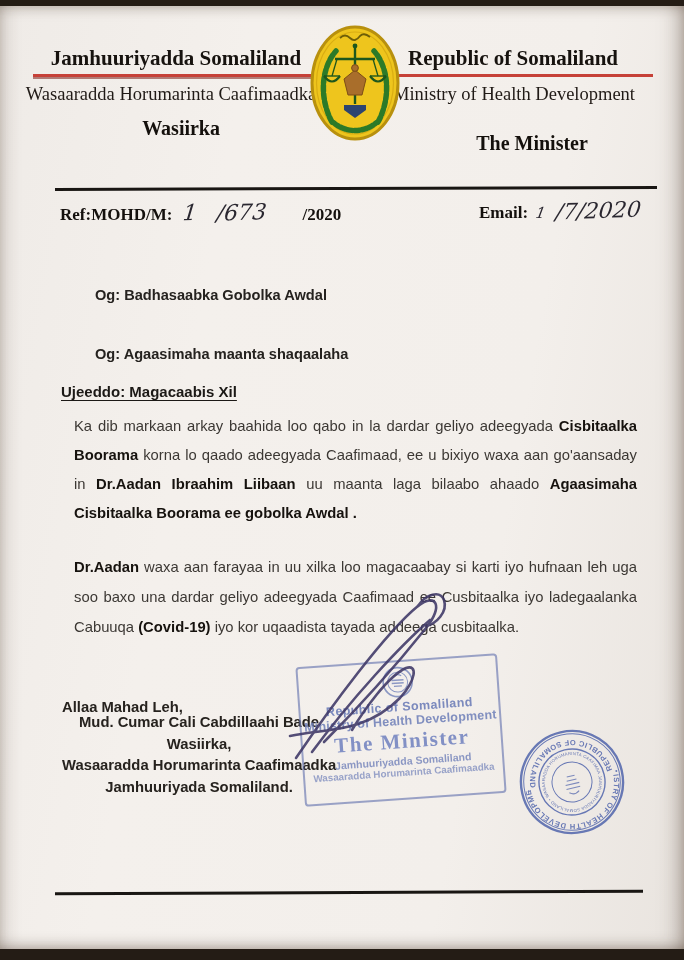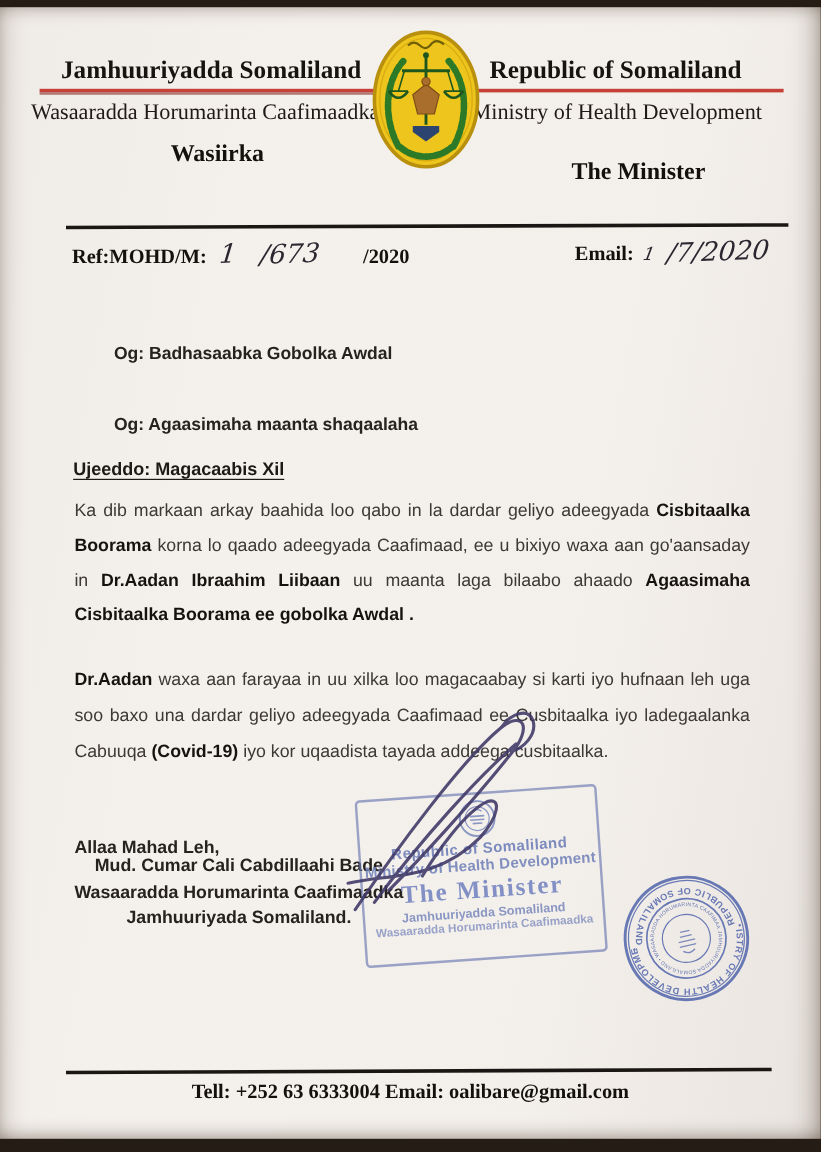--- a/index.html
+++ b/index.html
@@ -30,21 +30,21 @@
   .hand { font-family:"DejaVu Serif", serif; font-style:italic; color:#2a2730; font-weight:normal; }
   .hand-big { font-size:22px; transform:skewX(-8deg) rotate(-2deg); display:inline-block; }
   .hand-sm  { font-size:15px; transform:skewX(-10deg); display:inline-block; }
 
   
   .recips { font-size:14.6px; font-weight:bold; color:#25221f; line-height:19.8px; white-space:pre-wrap; }
 
   .subject { font-size:15px; font-weight:bold; color:#1c1916; text-decoration:underline; text-underline-offset:3px; }
 
   
-  .para { width:563px; font-size:14.8px; color:#3c3834; text-align:justify; }
+  .para { width:563px; font-size:14.8px; color:#3c3834; text-align:justify;margin-left:12px; }
   .para .b { font-weight:bold; color:#16120e; }
   .lh29 { line-height:29px; } .lh30 { line-height:30px; }
 
   .closing, .sigblock { font-size:14.8px; font-weight:bold; color:#26221e; }
   .sigblock div { line-height:21.5px;text-align:center; }
 
   
   .stamp-box {
     width:202px; height:140px; border:2.2px solid rgba(104,119,176,.65); border-radius:4px;
     transform:rotate(-4deg); text-align:center; color:#7282ba;
@@ -126,20 +126,21 @@
     </div>
 
     <div class="abs subject" style="top:361px; left:61px;margin-top:16px;">Ujeeddo: Magacaabis Xil</div>
 
     <div class="abs para lh29" style="top:406px; left:62px;"><span>Ka dib markaan arkay baahida loo qabo in la dardar geliyo adeegyada </span><span class="b">Cisbitaalka Boorama</span><span> korna lo qaado adeegyada Caafimaad, ee u bixiyo waxa aan go'aansaday in </span><span class="b">Dr.Aadan Ibraahim Liibaan</span><span> uu maanta laga bilaabo ahaado </span><span class="b">Agaasimaha Cisbitaalka Boorama ee gobolka Awdal .</span></div>
     <div class="abs para lh30" style="top:546px; left:62px;"><span class="b">Dr.Aadan</span><span> waxa aan farayaa in uu xilka loo magacaabay si karti iyo hufnaan leh uga soo baxo una dardar geliyo adeegyada Caafimaad ee Cusbitaalka iyo ladegaalanka Cabuuqa </span><span class="b">(Covid-19)</span><span> iyo kor uqaadista tayada addeega cusbitaalka.</span></div>
 
     <div class="abs closing" style="top:677px; left:62px;margin-top:16px;">Allaa Mahad Leh,</div>
     <div class="abs sigblock" style="top:706px; left:62px;">
       <div>Mud. Cumar Cali Cabdillaahi Bade</div>
+      <div>Wasiirka,</div>
       <div>Wasaaradda Horumarinta Caafimaadka</div>
       <div>Jamhuuriyada Somaliland.</div>
     </div>
 
     <div class="abs stamp-box" style="top:654px; left:300px;">
       <div style="height:36px; display:flex; justify-content:center; padding-top:3px;">
         <svg width="34" height="34" viewBox="0 0 34 34" style="opacity:.8;">
           <circle cx="17" cy="17" r="14.5" fill="none" stroke="#7282ba" stroke-width="1.6"></circle>
           <circle cx="17" cy="17" r="10" fill="none" stroke="#7282ba" stroke-width="1"></circle>
           <path d="M11,15 h12 M11,18 h12 M13,21 h8" stroke="#7282ba" stroke-width="1.4" fill="none"></path>
@@ -191,16 +192,15 @@
           <text x="97" y="57" font-size="7">•</text>
         </g>
         <g stroke="#4b60aa" fill="none" stroke-width="1.1" opacity=".85">
           <path d="M47,48 h14 M47,52 h14 M49,56 h10 M50,60 h8"></path>
           <path d="M49,44 q5,-4 10,0"></path>
         </g>
       </svg>
     </div>
 
     <div class="abs rule" style="top:885px; left:55px; width:588px; transform:rotate(-0.25deg);"></div>
-    <div class="abs footer-text" style="top:894px; left:62px; width:560px;">Tell: +252 63 6333004 Email: oalibare@gmail.com</div>
 
   </div>
 </div>
 
 </body></html>

